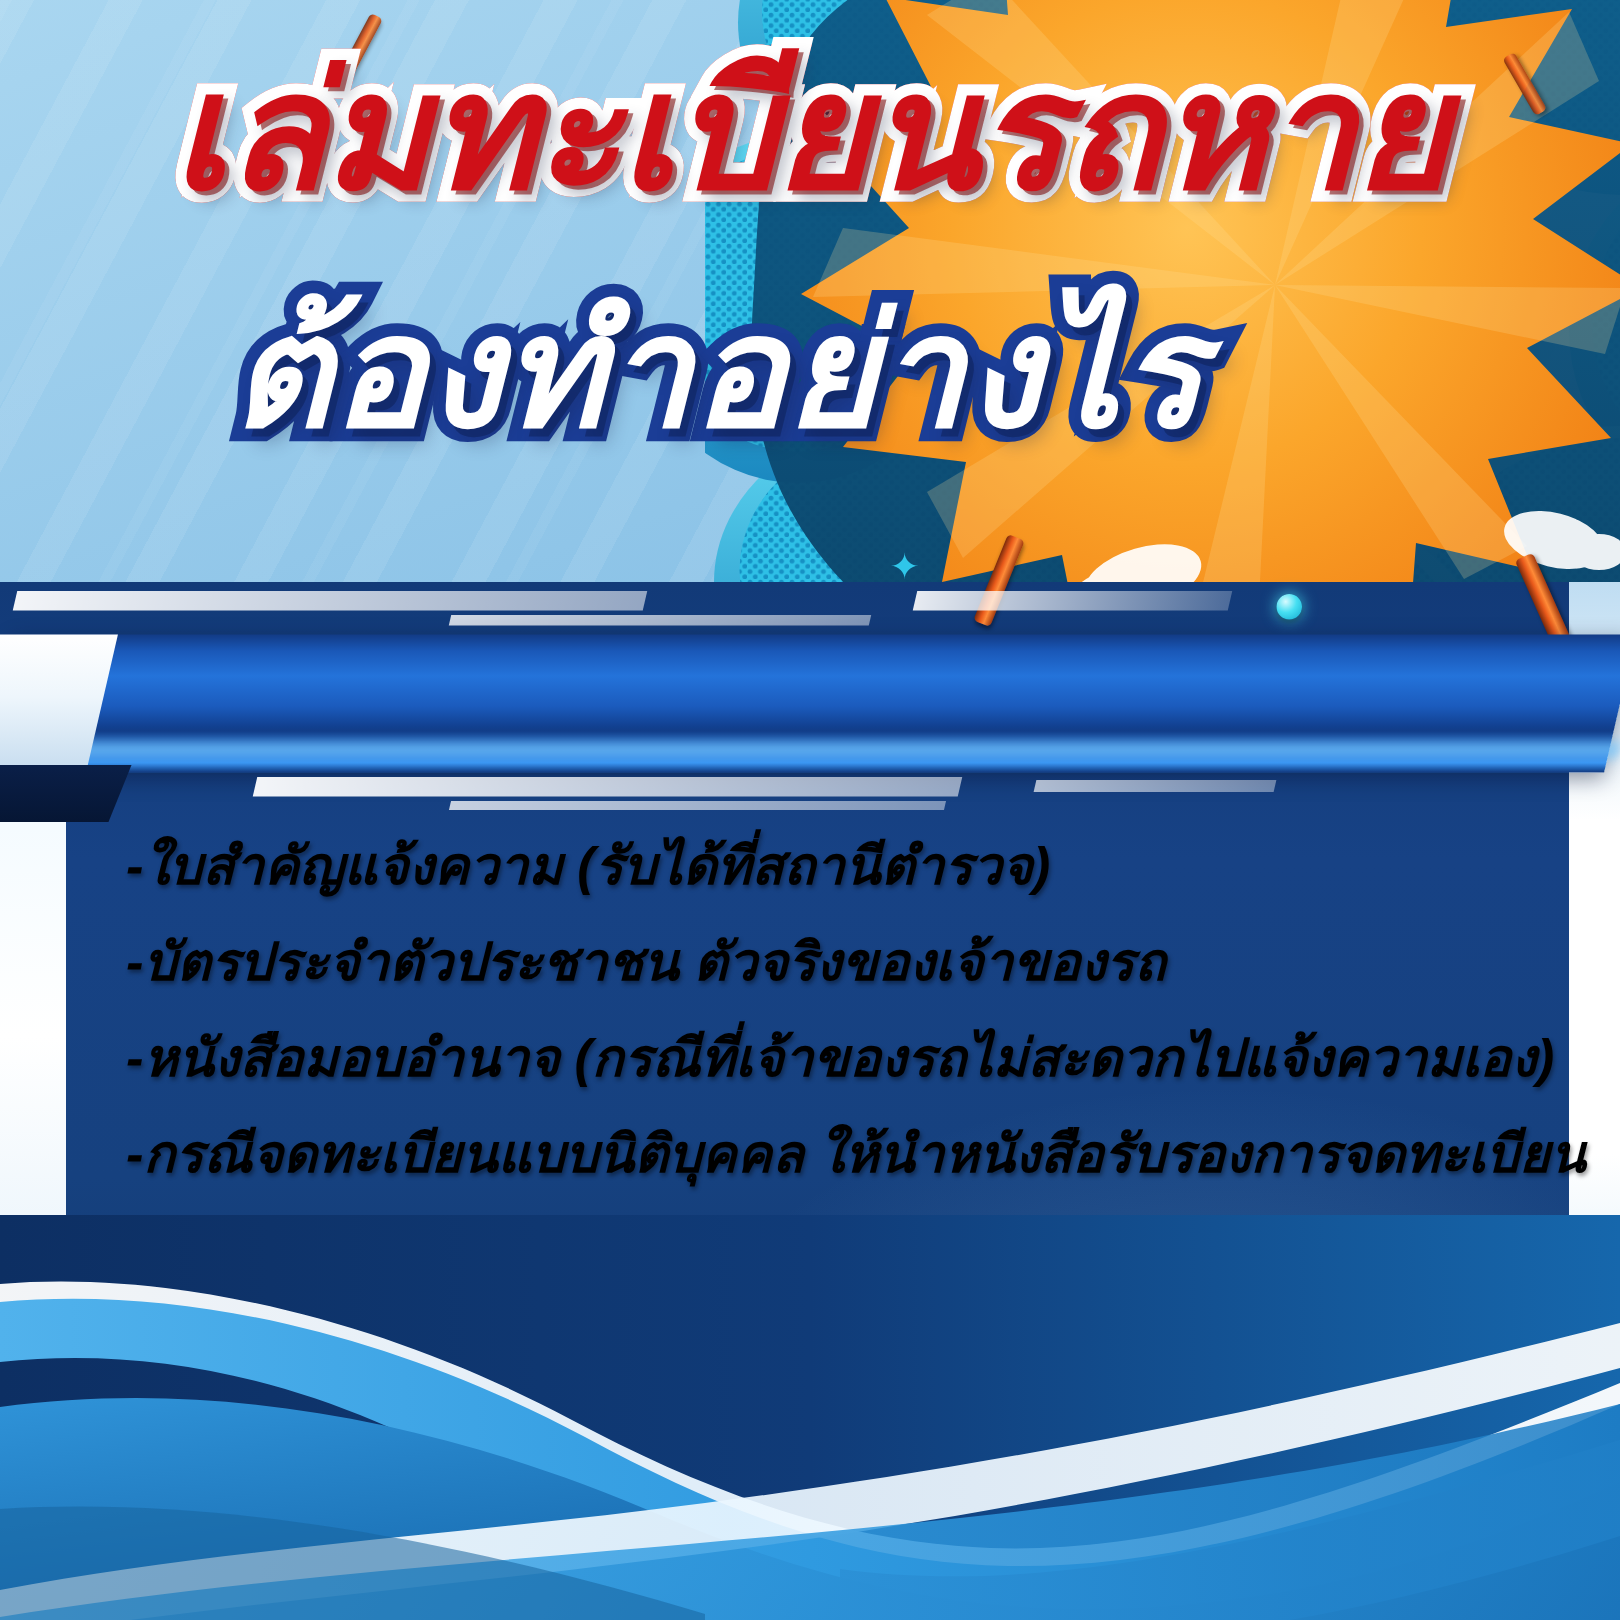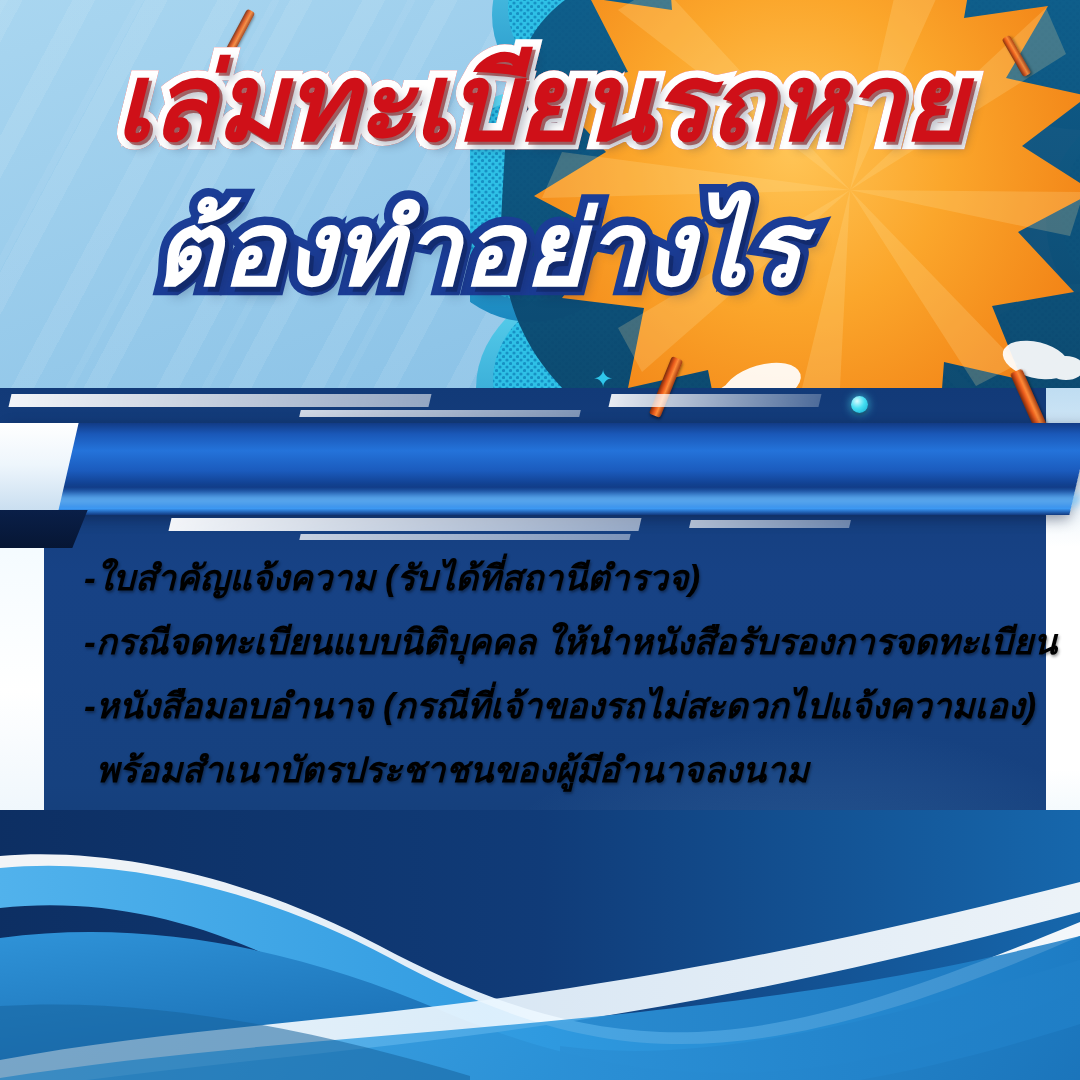--- a/index.html
+++ b/index.html
@@ -55,21 +55,21 @@
     left: 470px;
     top: -160px;
     width: 760px;
     height: 720px;
   }
   .burst-wrap svg { display: block; width: 100%; height: 100%; }
 
   
   .headline-1 {
     position: absolute;
-    left: 0; top: 44px;
+    left: 0; top: 29px;
     width: 1080px;
     text-align: center;
     font-size: 108px;
     font-weight: 700;
     font-style: italic;
     letter-spacing: -1px;
     line-height: 1.1;
     color: #cf1018;
     -webkit-text-stroke: 15px #ffffff;
     paint-order: stroke fill;
@@ -372,22 +372,23 @@
     <div class="banner-glow"></div>
     <div class="banner-cap"></div>
     <div class="banner-tail"></div>
     <div class="acc acc-d"></div>
     <div class="acc acc-e"></div>
     <div class="acc acc-f"></div>
   </div>
 
   <div class="bullets">
     <div class="bullet-line">-ใบสำคัญแจ้งความ (รับได้ที่สถานีตำรวจ)</div>
+    <div class="bullet-line">-บัตรประจำตัวประชาชน ตัวจริงของเจ้าของรถ</div>
+    <div class="bullet-line">-หนังสือมอบอำนาจ (กรณีที่เจ้าของรถไม่สะดวกไปแจ้งความเอง)</div>
     <div class="bullet-line">-กรณีจดทะเบียนแบบนิติบุคคล ให้นำหนังสือรับรองการจดทะเบียน</div>
-    <div class="bullet-line">-หนังสือมอบอำนาจ (กรณีที่เจ้าของรถไม่สะดวกไปแจ้งความเอง)</div>
     <div class="bullet-line cont">พร้อมสำเนาบัตรประชาชนของผู้มีอำนาจลงนาม</div>
   </div>
 
   <div class="waves">
     <svg viewBox="0 0 1080 270" preserveAspectRatio="none" xmlns="http://www.w3.org/2000/svg">
       <defs>
         <linearGradient id="wA" x1="0" y1="0" x2="1" y2="1">
           <stop offset="0%" stop-color="#2f93d8"></stop>
           <stop offset="55%" stop-color="#1a6fb4"></stop>
           <stop offset="100%" stop-color="#0f4a86"></stop>

